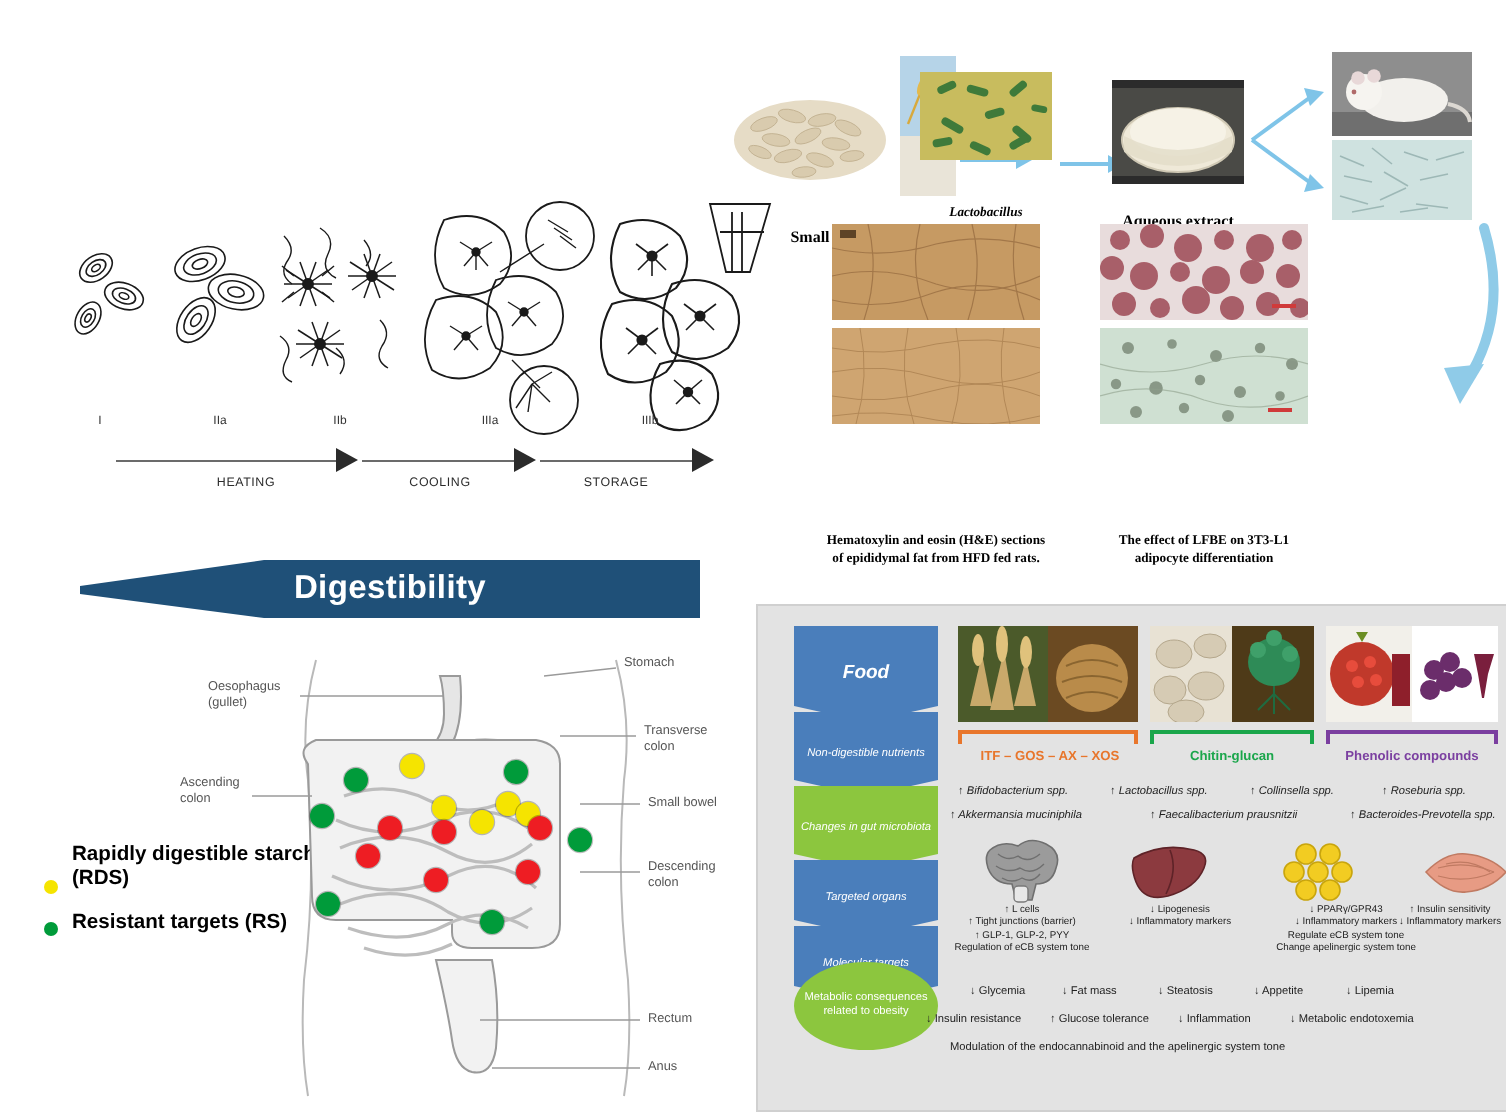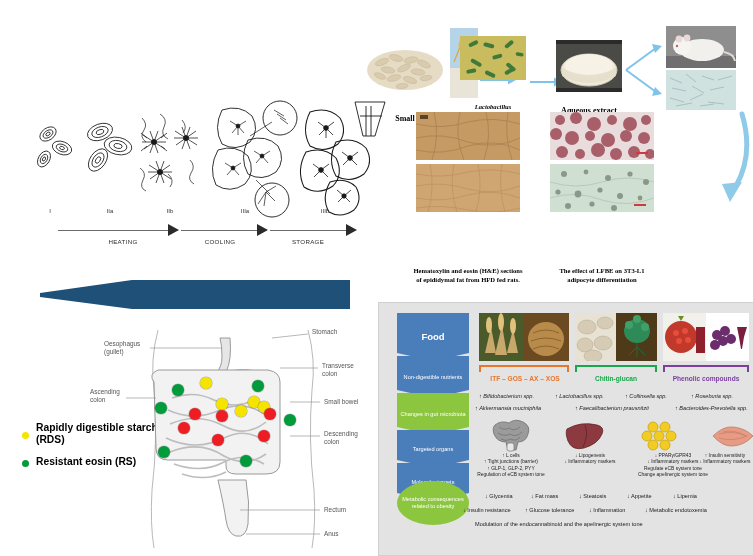--- a/index.html
+++ b/index.html
@@ -17,21 +17,21 @@
   .arrow-cap{position:absolute;top:14px;font-size:6.2px;letter-spacing:.3px;color:#2b2b2b;text-align:center;}
 
   
   #digest-banner{left:40px;top:276px;width:310px;height:40px;}
   #digest-banner svg{display:block;}
   #digest-text{position:absolute;left:0;top:9px;width:310px;text-align:center;
      font-size:16.5px;font-weight:bold;color:#fff;letter-spacing:.2px;}
 
   
   #legend{left:22px;top:422px;width:150px;}
-  .leg-row{display:flex;align-items:center;margin-bottom:9px;}
+  .leg-row{display:flex;align-items:flex-end;margin-bottom:9px;}
   .leg-dot{width:7px;height:7px;border-radius:50%;margin-right:7px;margin-top:3px;flex:0 0 auto;}
   .leg-txt{font-size:10.3px;font-weight:bold;line-height:12.4px;color:#000;}
 
   
   #gut-panel{left:112px;top:322px;width:265px;height:230px;}
   .gut-label{position:absolute;font-size:6.4px;color:#555;line-height:7.6px;}
   .starch-dot{position:absolute;border-radius:50%;width:12px;height:12px;
      box-shadow:0 0 0 .6px rgba(0,0,0,.25);}
 
   
@@ -39,21 +39,21 @@
   .ph{position:absolute;overflow:hidden;}
   .cap{position:absolute;font-size:6.6px;font-weight:bold;text-align:center;
        font-family:"Liberation Serif",serif;line-height:8.4px;margin-top:21px;}
   .cap-i{font-style:italic;}
   .flow-arrow{position:absolute;}
 
   
   #cascade{left:378px;top:302px;width:375px;height:252px;background:#e3e3e3;
            border:1px solid #d0d0d0;}
   #chev-col{position:absolute;left:18px;top:10px;width:72px;}
-  .chev{position:relative;width:72px;margin-bottom:-5px;}
+  .chev{position:relative;width:72px;margin-bottom:-5px;font-style:italic;}
   .chev svg{display:block;}
   .chev span{position:absolute;left:0;top:0;width:72px;height:100%;
      display:flex;align-items:center;justify-content:center;text-align:center;
      color:#fff;font-size:5.6px;line-height:6.6px;padding:0 3px;box-sizing:border-box;}
   .chev.food span{font-size:9.5px;font-weight:bold;}
   #metab-ellipse{position:absolute;left:18px;top:178px;width:72px;height:44px;
      background:#8cc63e;border-radius:50%;display:flex;align-items:center;
      justify-content:center;text-align:center;color:#fff;font-size:5.6px;line-height:6.8px;}
 
   .food-img{position:absolute;top:10px;height:48px;overflow:hidden;}
@@ -257,30 +257,31 @@
     <div class="arrow-line" style="left:212px;width:78px;"></div>
     <div class="arrow-head" style="left:288px;"></div>
     <div class="arrow-cap" style="left:214px;width:72px;">STORAGE</div>
   </div>
 </div>
 
 <div class="abs" id="digest-banner" style="left:40px;top:276px;">
   <svg width="310" height="40" viewBox="0 0 310 40">
     <polygon points="0,17 92,4 310,4 310,33 92,33 0,21" fill="#1f5078"></polygon>
   </svg>
+  <div id="digest-text">Digestibility</div>
 </div>
 
 <div class="abs" id="legend" style="left:22px;top:422px;">
   <div class="leg-row">
     <span class="leg-dot" style="background:#f5e400;"></span>
     <span class="leg-txt">Rapidly digestible starch (RDS)</span>
   </div>
   <div class="leg-row">
     <span class="leg-dot" style="background:#009b3a;"></span>
-    <span class="leg-txt">Resistant eosin (RS)</span>
+    <span class="leg-txt">Resistant targets (RS)</span>
   </div>
 </div>
 
 <div class="abs" id="gut-panel" style="left:112px;top:322px;">
   <svg width="265" height="230" viewBox="0 0 265 230">
 
     <g fill="none" stroke="#b9b9b9" stroke-width="1">
       <path d="M46 8 q-8 30 -4 60 q4 50 -2 100 q-2 34 2 58"></path>
       <path d="M196 8 q8 30 4 60 q-4 50 2 100 q2 34 -2 58"></path>
     </g>

